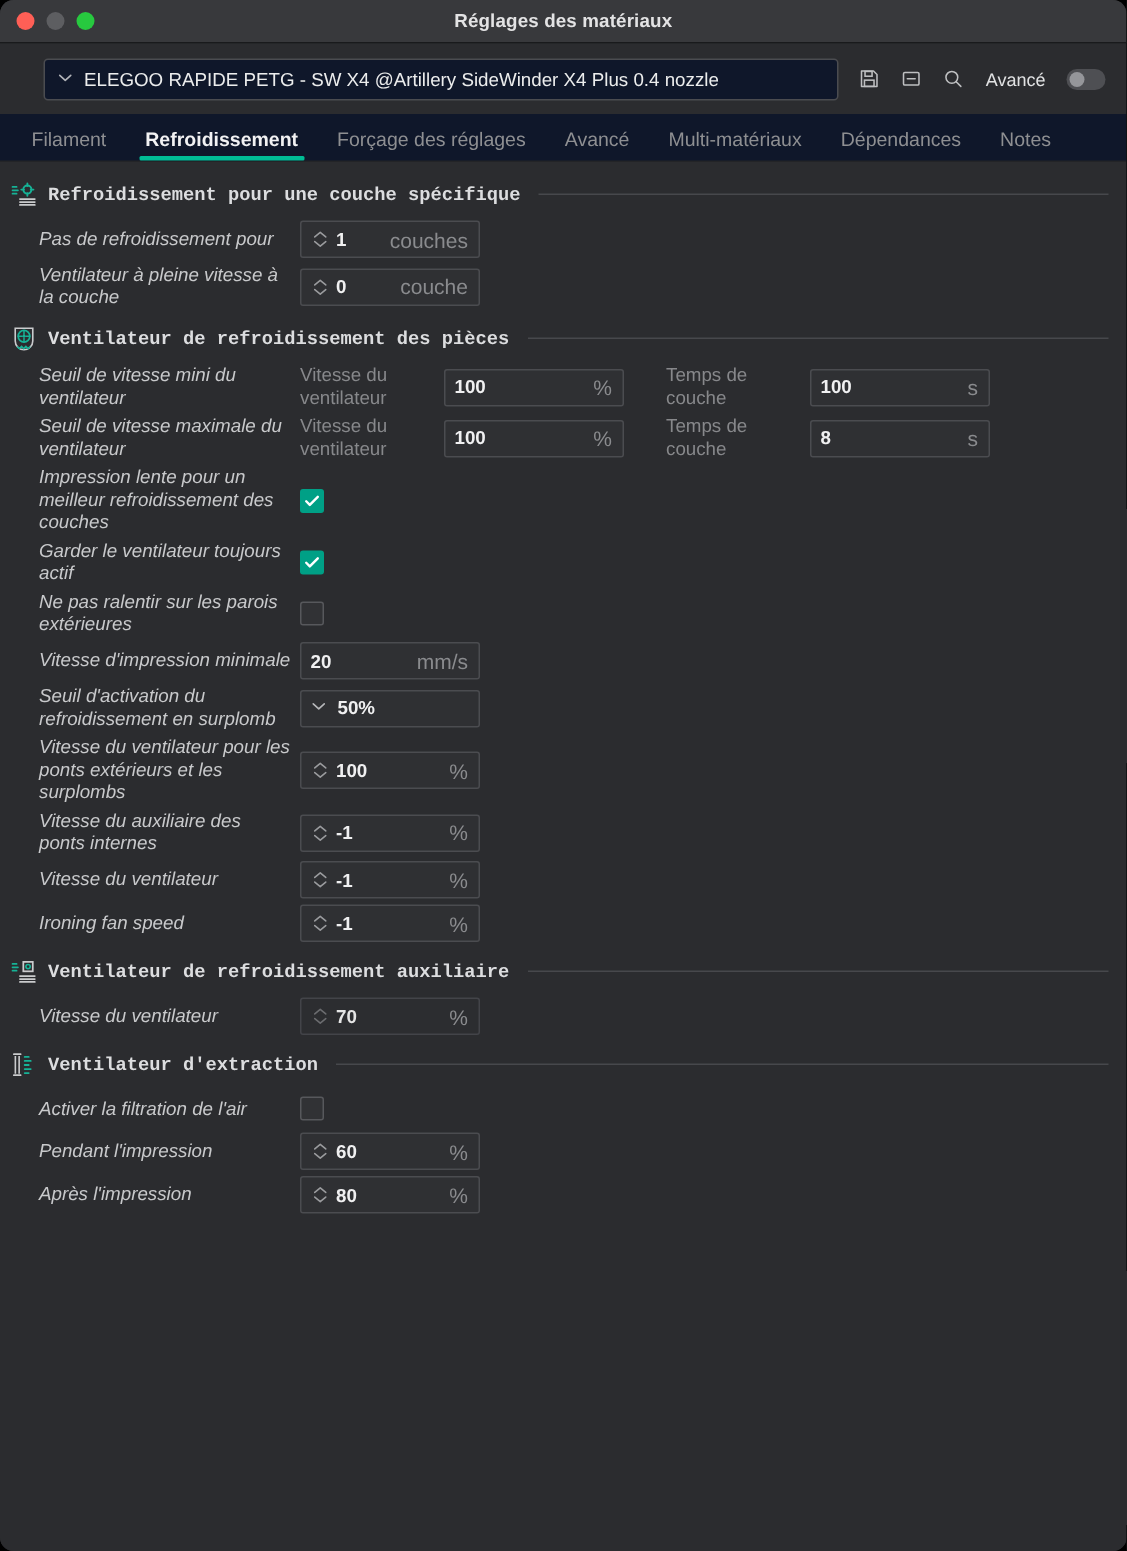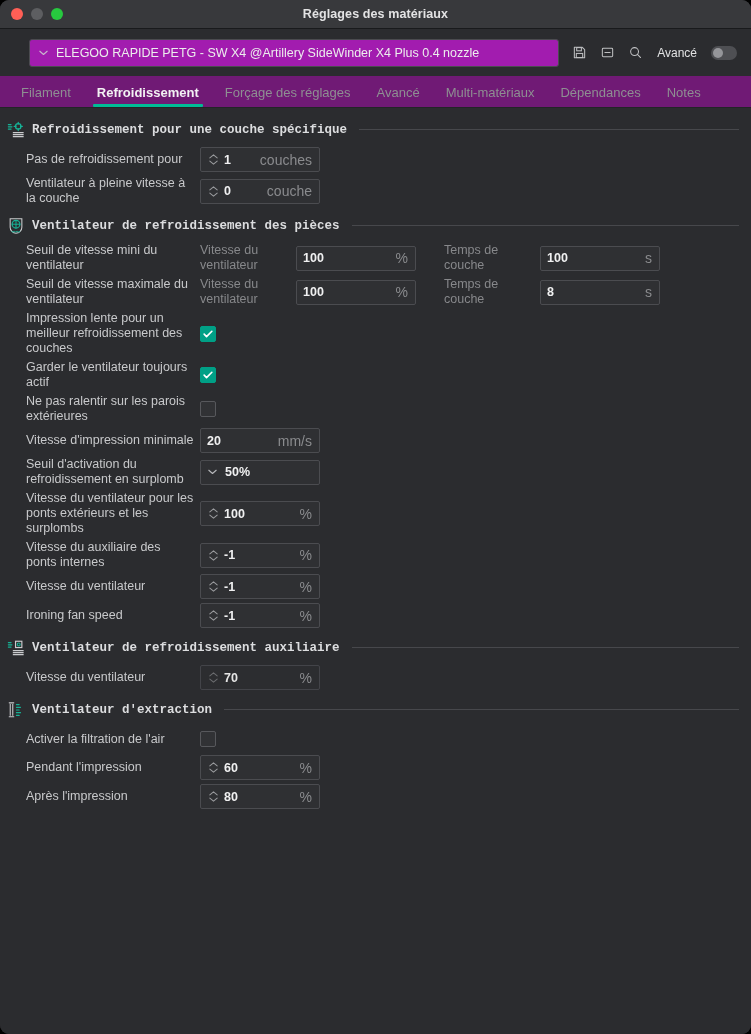--- a/index.html
+++ b/index.html
@@ -59,21 +59,21 @@
     display: flex;
     align-items: center;
     padding: 0 14px 0 29px;
     background: #2b2c2f;
   }
   #profile-select {
     flex: 1 1 auto;
     height: 28px;
     border: 1px solid #4b4c50;
     border-radius: 3px;
-    background: #a21caf;
+    background: #0f172a;
     display: flex;
     align-items: center;
     padding: 0 8px;
     gap: 7px;
     min-width: 0;
   }
   #profile-select .chev { flex: 0 0 auto; opacity: .85; }
   #profile-name {
     font-size: 12.5px;
     color: #eceded;
@@ -109,21 +109,21 @@
     border-radius: 50%;
     background: #95969a;
   }
 
   
   #tabbar {
     flex: 0 0 32px;
     display: flex;
     align-items: flex-end;
     padding: 0 8px;
-    background: #701a75;
+    background: #0f172a;
     border-bottom: 1px solid #232427;
   }
   .tab {
     position: relative;
     font-size: 13px;
     color: #8e8f92;
     padding: 0 13px 7px 13px;
     white-space: nowrap;
     cursor: pointer;
   }
@@ -184,20 +184,21 @@
     padding: 2px 0;
   }
   .row .label {
     width: 200px;
     flex: 0 0 200px;
     padding-left: 26px;
     padding-right: 6px;
     font-size: 12.5px;
     line-height: 15px;
     color: #c8c9cb;
+    font-style: italic;
   }
 
   .sublabel {
     flex: 0 0 96px;
     width: 96px;
     font-size: 12.5px;
     line-height: 15px;
     color: #87888b;
     padding-right: 6px;
   }

